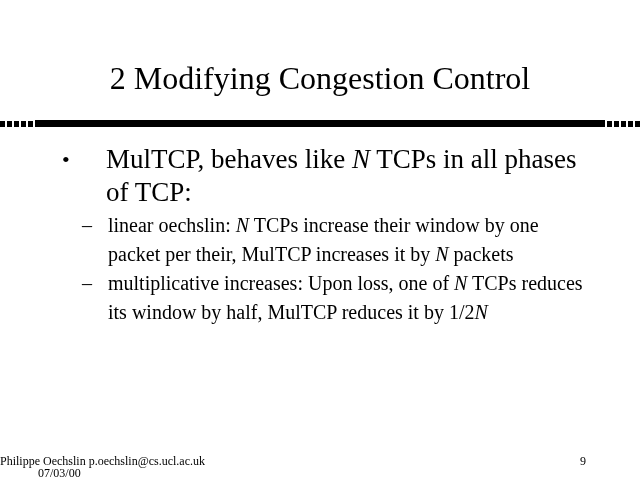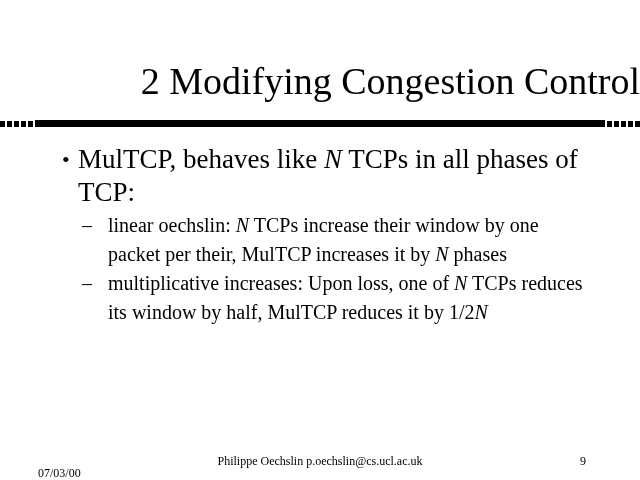--- a/index.html
+++ b/index.html
@@ -12,22 +12,22 @@
     font-family: "Liberation Serif", "DejaVu Serif", serif;
     overflow: hidden;
   }
 
   
   .title {
     position: absolute;
     top: 62px;
     left: 0;
     right: 0;
-    text-align: right;
-    font-size: 38px;
+    text-align: center;
+    font-size: 32px;
     line-height: 1.05;
     white-space: nowrap;
   }
 
   
   .rule {
     position: absolute;
     top: 120px;
     left: 0;
     right: 0;
@@ -59,21 +59,21 @@
   }
   .bullet {
     display: flex;
     font-size: 27px;
     line-height: 33px;
   }
   .bullet .marker {
     flex: 0 0 16px;
     font-size: 22px;
   }
-  .bullet .btext { flex: 1; }
+  .bullet .btext { flex: 1; margin-left: 28px; }
 
   .subs { margin: 2px 0 0 20px; }
   .sub {
     display: flex;
     font-size: 20px;
     line-height: 29px;
   }
   .sub .marker { flex: 0 0 26px; }
   .sub .btext { flex: 1; }
 
@@ -83,21 +83,21 @@
   .footer {
     position: absolute;
     top: 452px;
     left: 0;
     right: 0;
     height: 20px;
     font-size: 12px;
     line-height: 18px;
   }
   .footer .date { position: absolute; left: 38px; top: 0; margin-top: 12px; }
-  .footer .author { position: absolute; left: 0; right: 0; top: 0; text-align: center; }
+  .footer .author { position: absolute; left: 0; right: 0; top: 0; text-align: left; }
   .footer .page { position: absolute; right: 54px; top: 0; }
 </style>
 </head>
 <body>
 
 <div class="slide">
 
   <div class="title">2 Modifying Congestion Control</div>
 
   <div class="rule">
@@ -109,21 +109,21 @@
   <div class="content">
 
     <div class="bullet">
       <span class="marker">•</span>
       <span class="btext"><span>MulTCP, behaves like </span><span class="it">N</span><span> TCPs in all phases of TCP:</span></span>
     </div>
 
     <div class="subs">
       <div class="sub">
         <span class="marker">–</span>
-        <span class="btext"><span>linear oechslin: </span><span class="it">N</span><span> TCPs increase their window by one packet per their, MulTCP increases it by </span><span class="it">N</span><span> phases</span></span>
+        <span class="btext"><span>linear oechslin: </span><span class="it">N</span><span> TCPs increase their window by one packet per their, MulTCP increases it by </span><span class="it">N</span><span> packets</span></span>
       </div>
       <div class="sub">
         <span class="marker">–</span>
         <span class="btext"><span>multiplicative increases: Upon loss, one of </span><span class="it">N</span><span> TCPs reduces its window by half, MulTCP reduces it by 1/2</span><span class="it">N</span></span>
       </div>
     </div>
 
   </div>
 
   <div class="footer">

